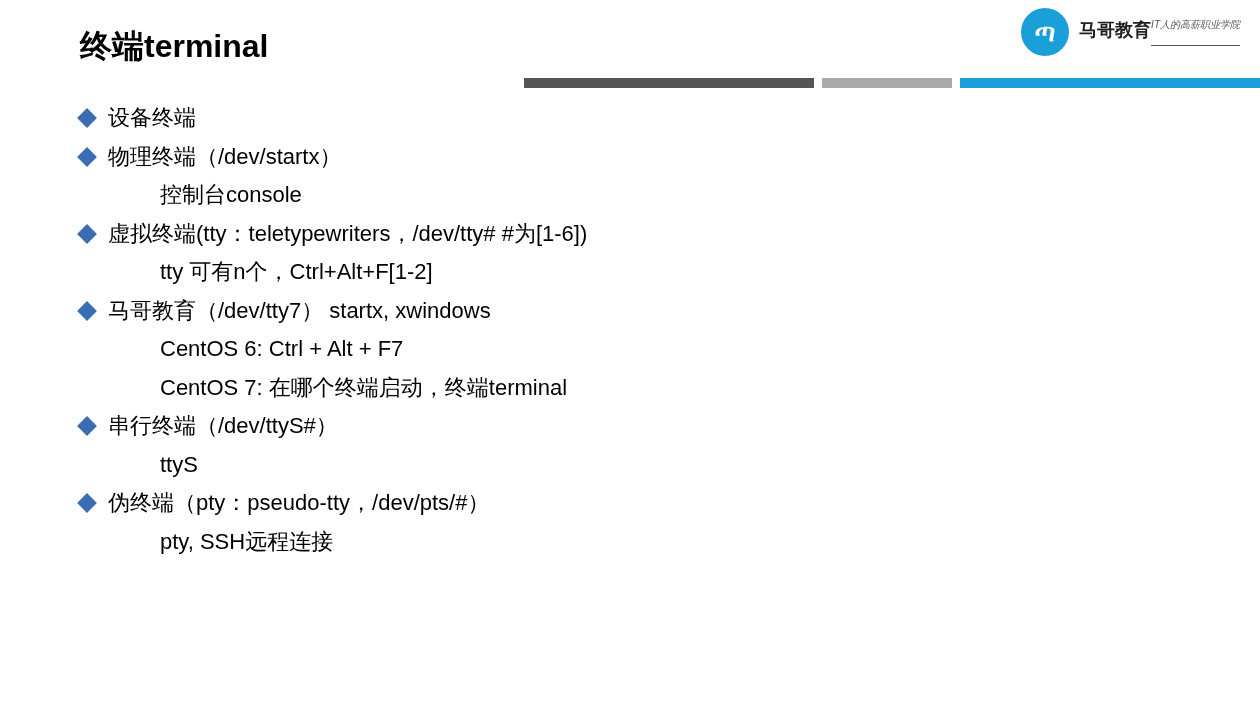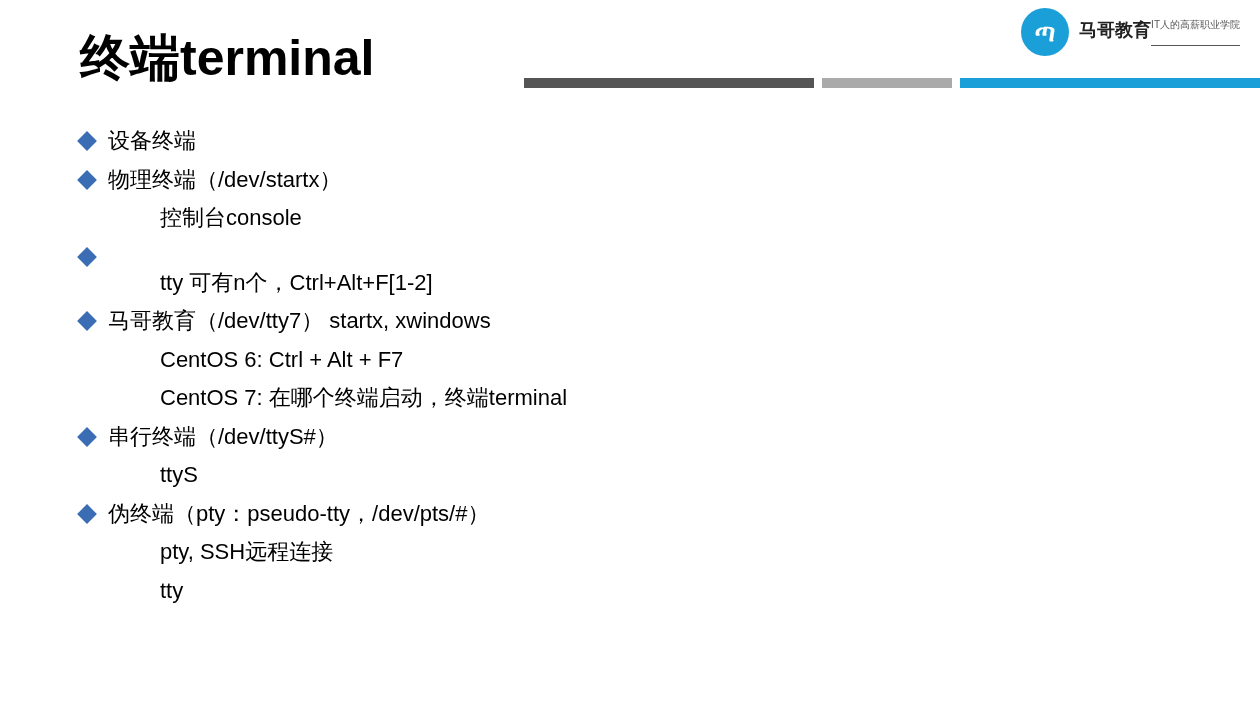--- a/index.html
+++ b/index.html
@@ -15,21 +15,21 @@
       position: relative;
       overflow: hidden;
     }
     .slide {
       width: 100%;
       height: 100%;
       position: relative;
       padding: 25px 0 0 80px;
     }
     .title {
-      font-size: 50px;
+      font-size: 32px;
       font-weight: 700;
       color: #000;
       margin-bottom: 10px;
     }
     .logo-area {
       position: absolute;
       top: 8px;
       right: 20px;
       display: flex;
       align-items: center;
@@ -54,20 +54,21 @@
     .logo-title {
       font-size: 18px;
       font-weight: 700;
       color: #222;
     }
     .logo-subtitle {
       font-size: 10px;
       color: #555;
       border-bottom: 1px solid #555;
       padding-bottom: 13px;
+      font-style: italic;
     }
     .bars {
       position: absolute;
       top: 78px;
       right: 0;
       display: flex;
       height: 10px;
     }
     .bar {
       height: 100%;
@@ -136,34 +137,34 @@
         <span class="diamond"></span>
         <span>设备终端</span>
       </div>
       <div class="bullet-row">
         <span class="diamond"></span>
         <span>物理终端（/dev/startx）</span>
       </div>
       <div class="sub">控制台console</div>
       <div class="bullet-row">
         <span class="diamond"></span>
+        <span>虚拟终端(tty：teletypewriters，/dev/tty#  #为[1-6])</span>
       </div>
       <div class="sub">tty 可有n个，Ctrl+Alt+F[1-2]</div>
       <div class="bullet-row">
         <span class="diamond"></span>
         <span>马哥教育（/dev/tty7） startx, xwindows</span>
       </div>
       <div class="sub">CentOS 6: Ctrl + Alt + F7</div>
       <div class="sub">CentOS 7: 在哪个终端启动，终端terminal</div>
       <div class="bullet-row">
         <span class="diamond"></span>
         <span>串行终端（/dev/ttyS#）</span>
       </div>
       <div class="sub">ttyS</div>
       <div class="bullet-row">
         <span class="diamond"></span>
         <span>伪终端（pty：pseudo-tty，/dev/pts/#）</span>
       </div>
       <div class="sub">pty, SSH远程连接</div>
-      <div class="sub">tty</div>
     </div>
 
 </div>
 
 </body></html>

